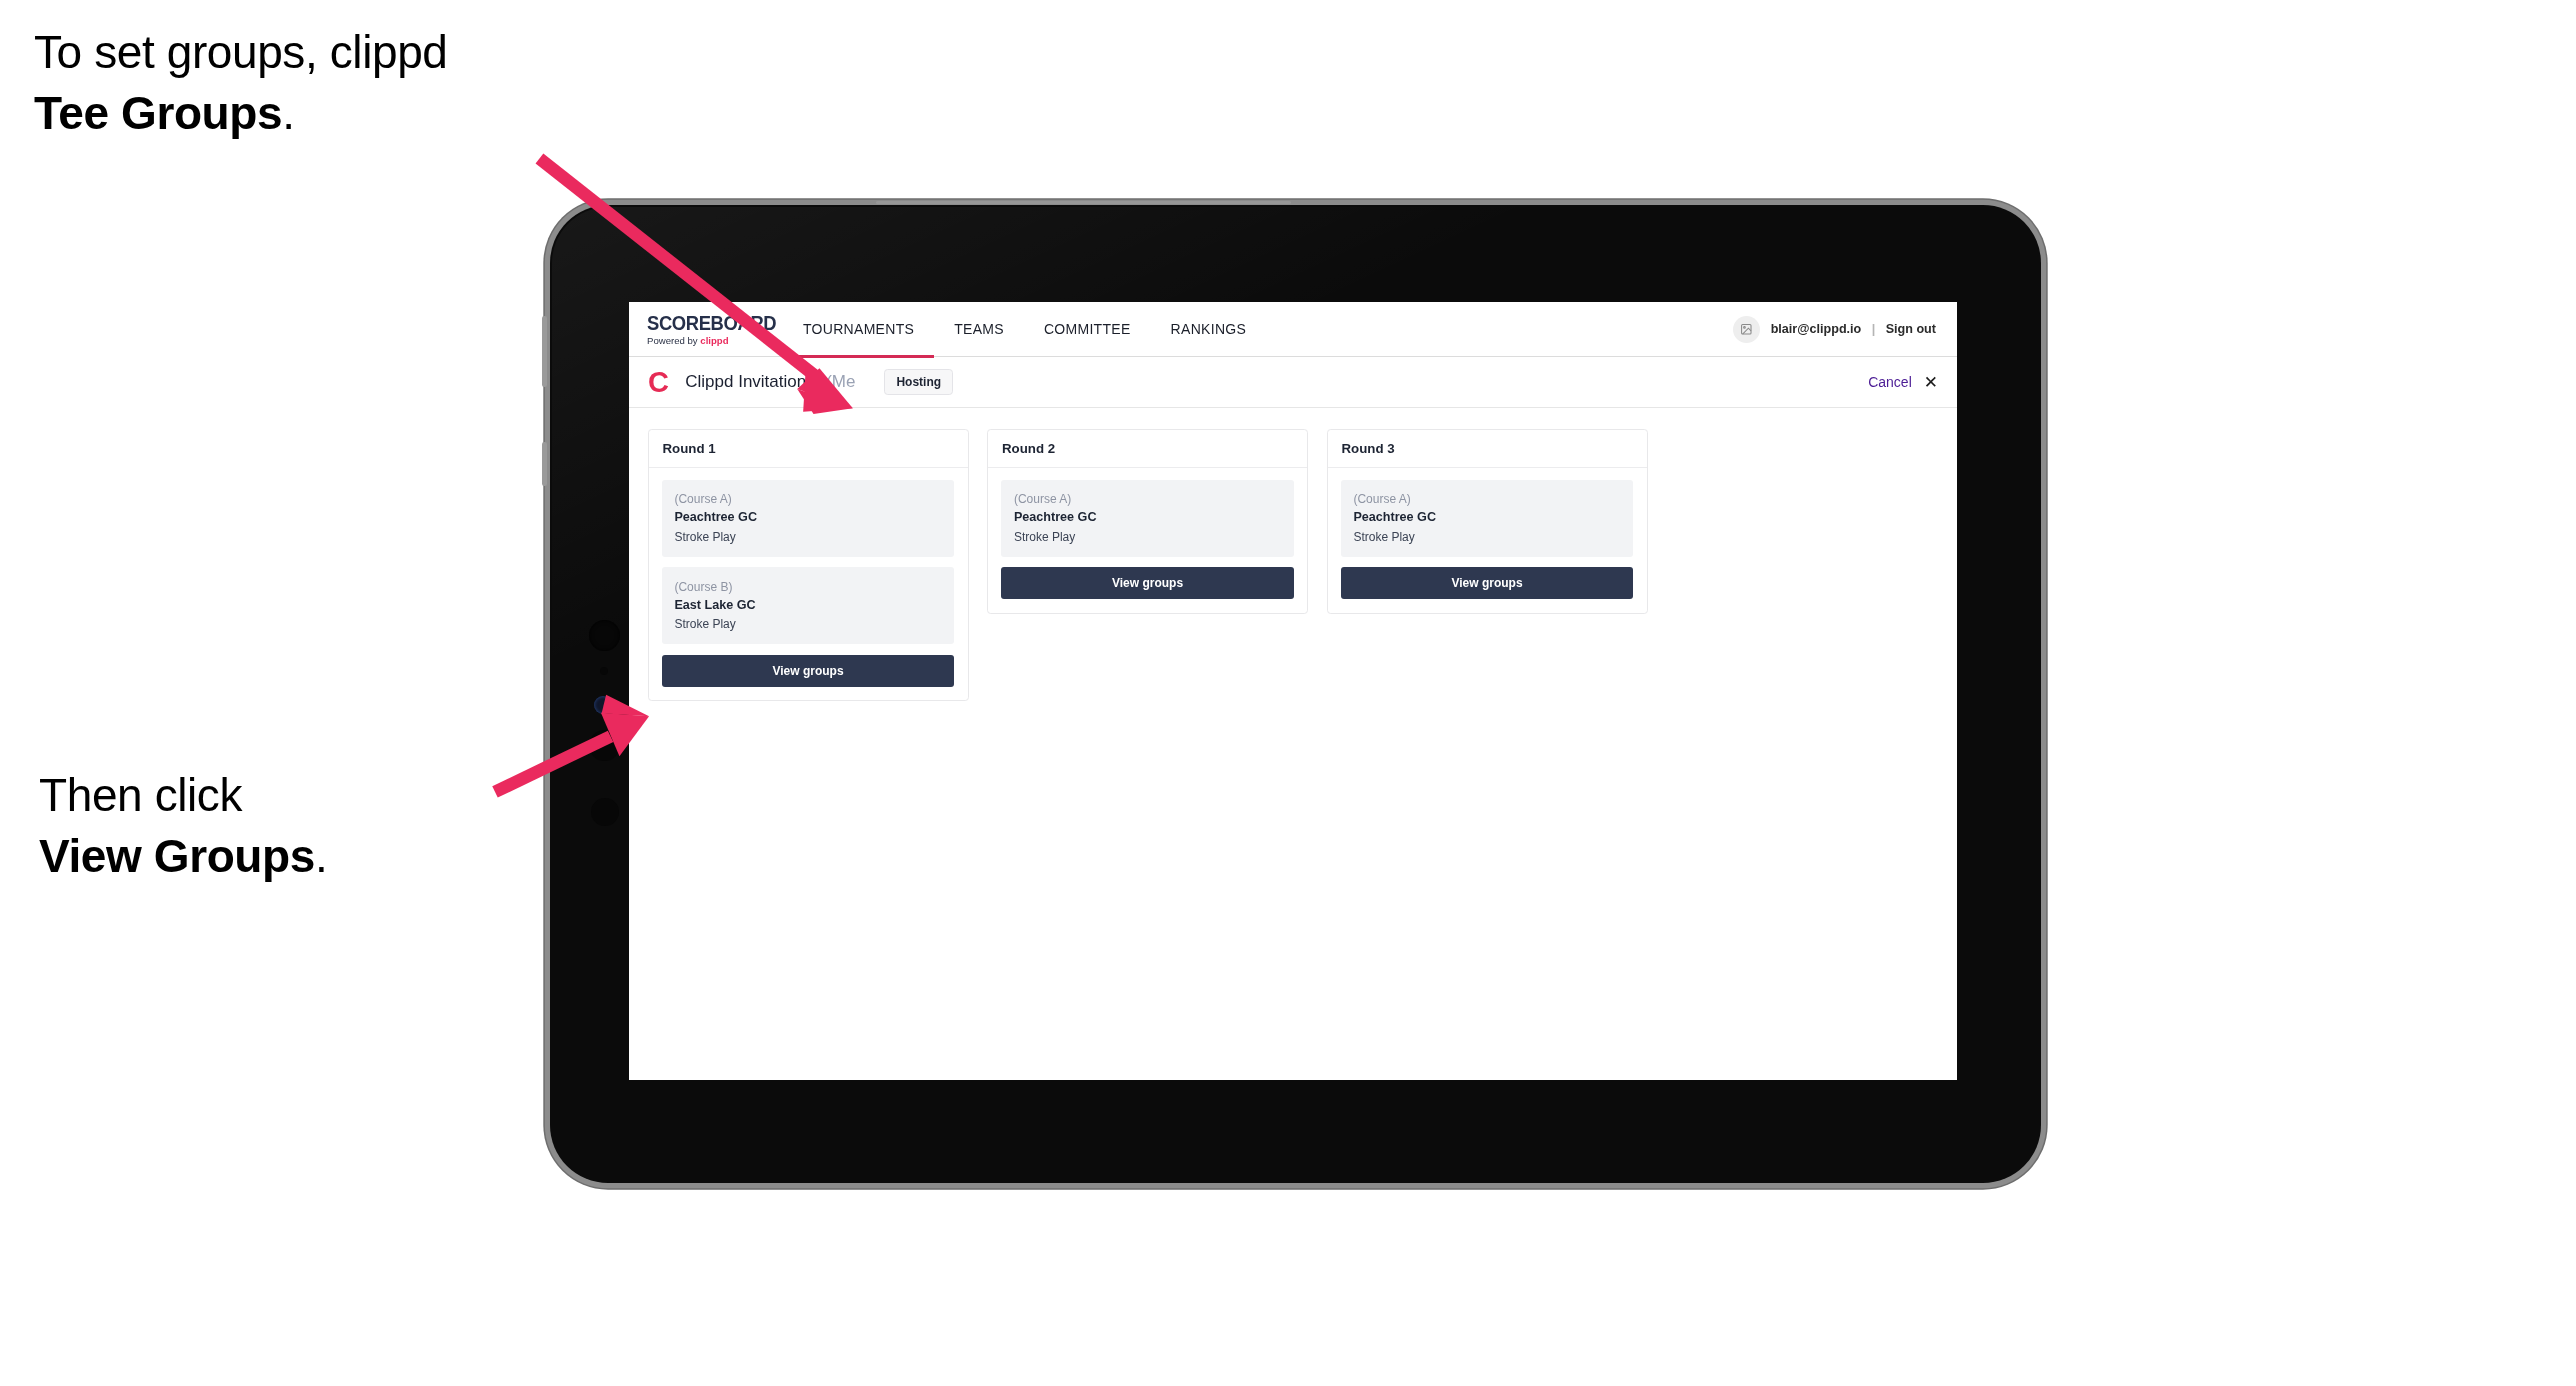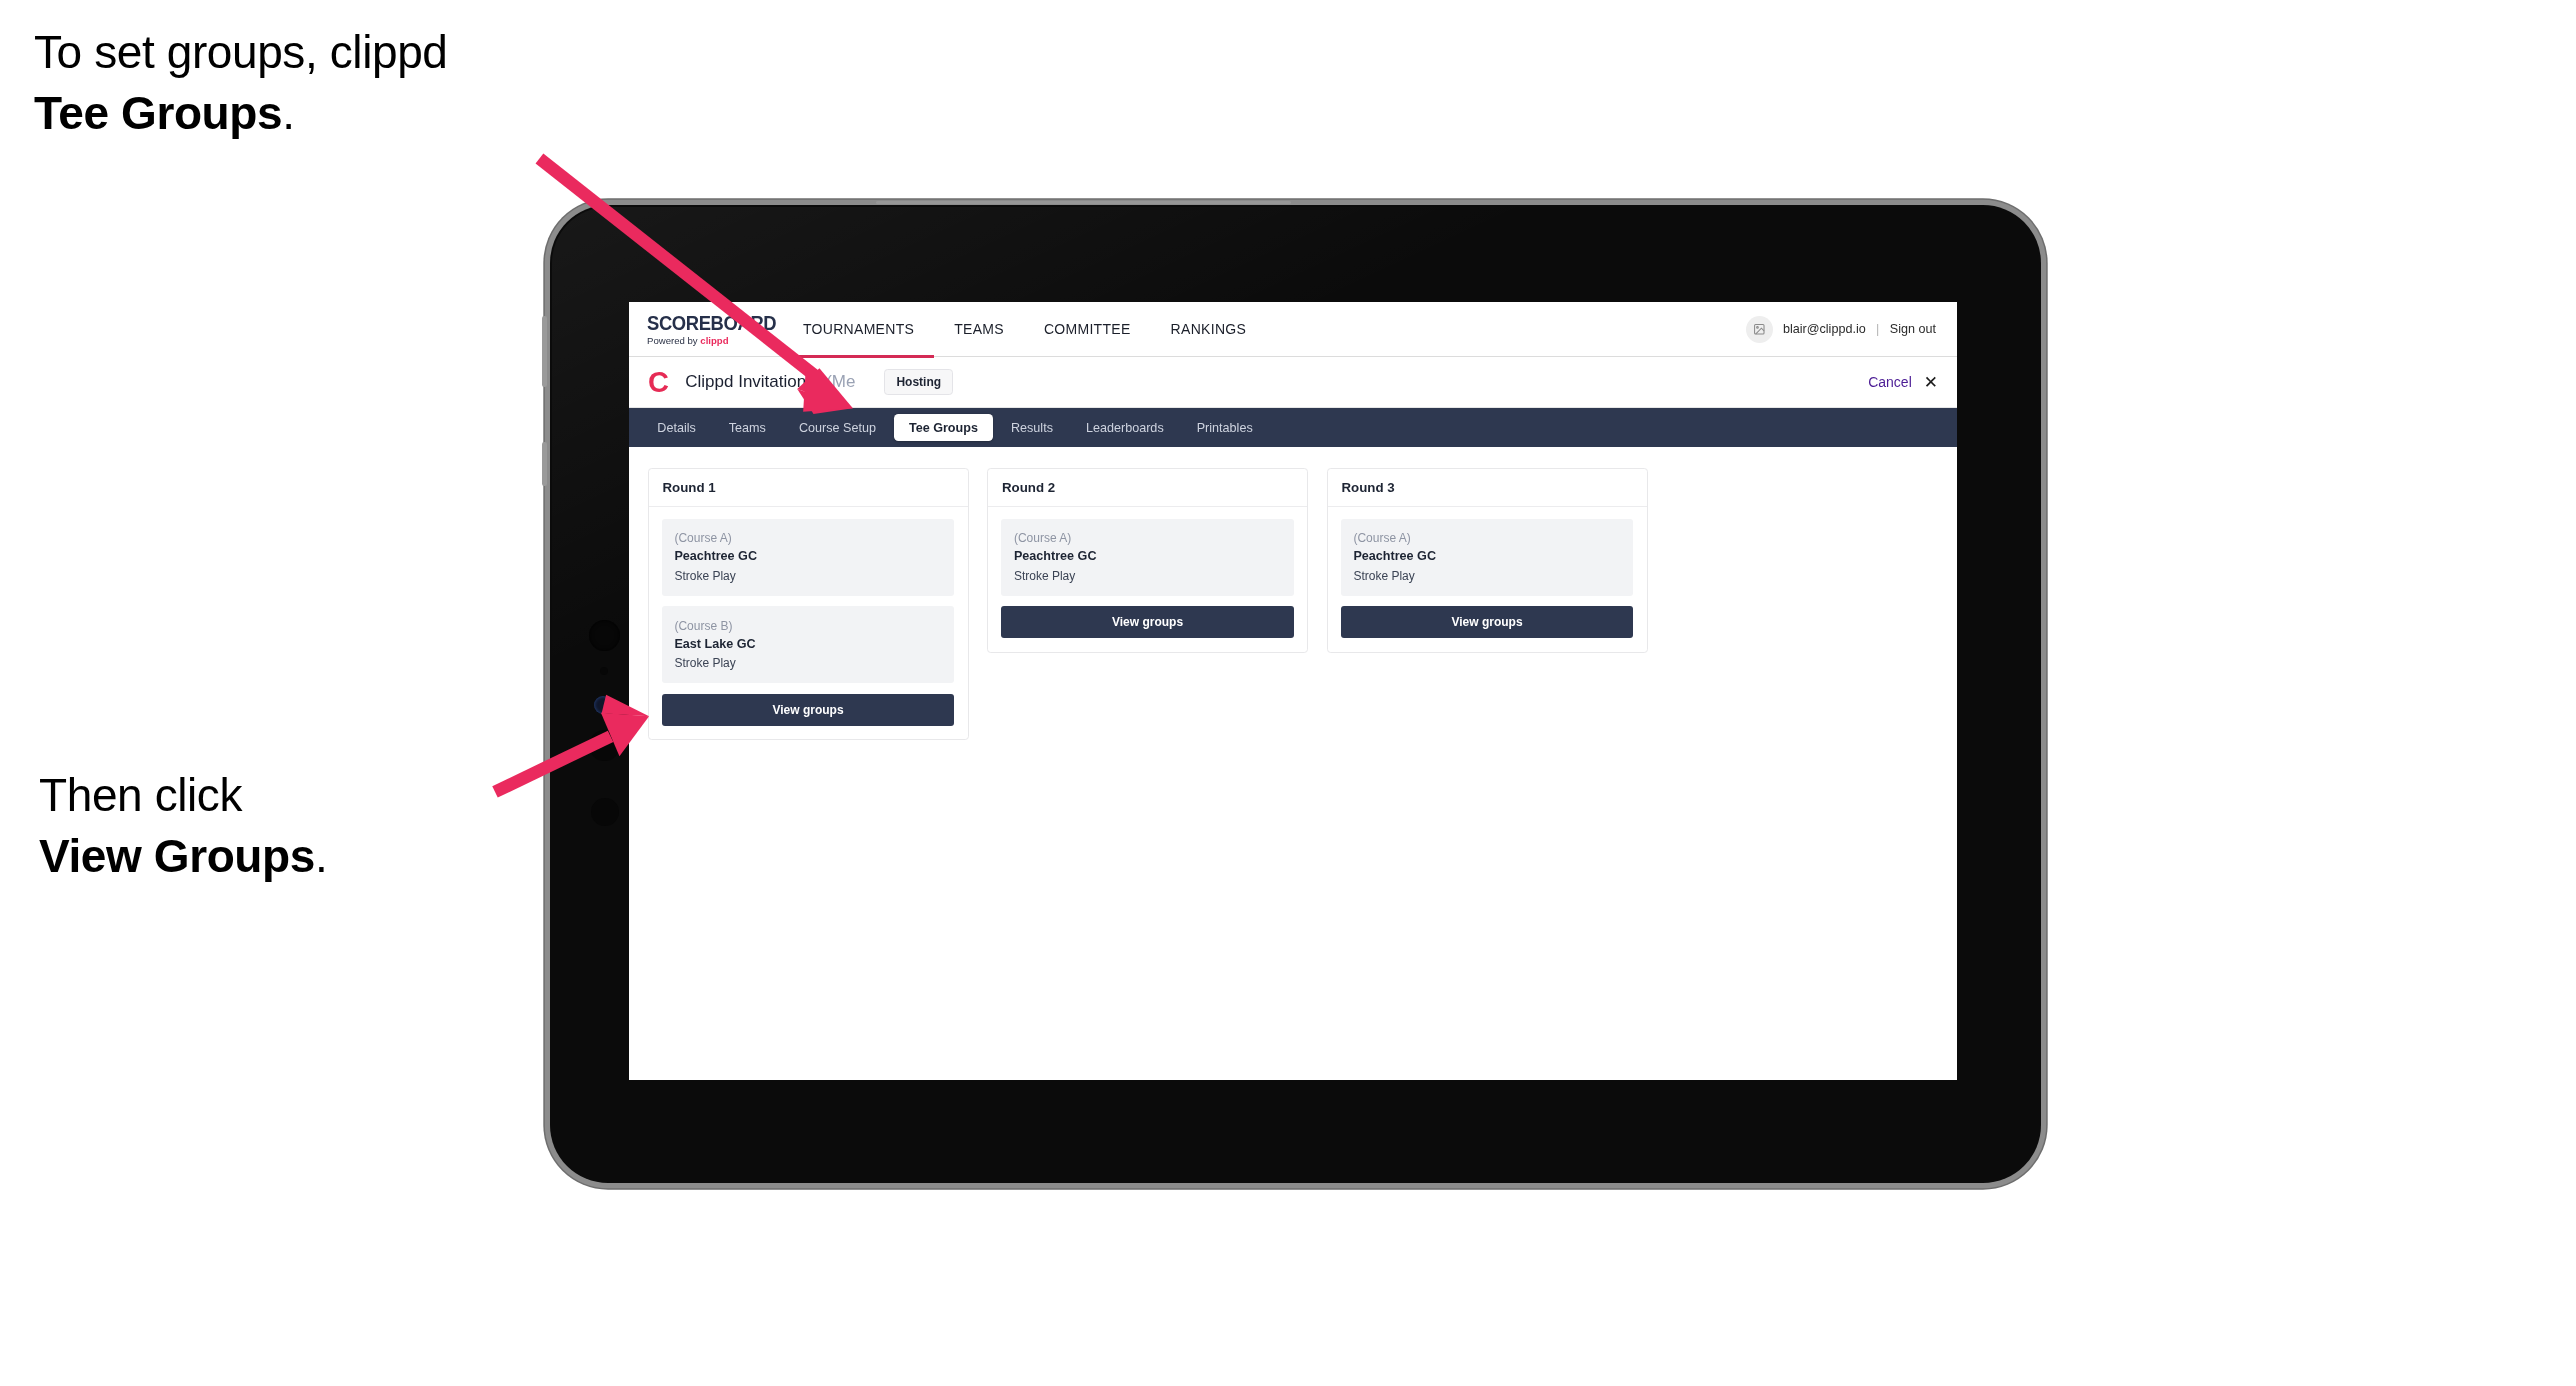--- a/index.html
+++ b/index.html
@@ -149,20 +149,21 @@
     height: 2.2px;
     background: #d42a55;
   }
 
   #topbar-right {
     margin-left: auto;
     display: flex;
     align-items: center;
     padding-right: 21px;
     gap: 10.4px;
+    font-weight: bold;
   }
   #avatar {
     width: 27px; height: 27px;
     border-radius: 50%;
     background: #eeeeee;
     display: flex; align-items: center; justify-content: center;
     color: #8a8a8a;
     font-size: 12.6px;
   }
   #user-email { font-size: 12.6px; color: #2b2b2b; }
@@ -339,29 +340,20 @@
       <span id="clippd-c">C</span>
       <span id="tournament-name">Clippd Invitational</span>
       <span id="tournament-meta">(Me</span>
       <span id="hosting-badge">Hosting</span>
       <div id="titlerow-right">
         <span id="cancel-label">Cancel</span>
         <span id="cancel-x">✕</span>
       </div>
     </div>
 
-    <div id="tabstrip">
-      <div class="tab">Details</div>
-      <div class="tab">Teams</div>
-      <div class="tab">Course Setup</div>
-      <div class="tab active">Tee Groups</div>
-      <div class="tab">Results</div>
-      <div class="tab">Leaderboards</div>
-      <div class="tab">Printables</div>
-    </div>
 
     <div id="rounds">
 
       <div class="round-card">
         <div class="round-head">Round 1</div>
         <div class="round-body">
           <div class="course-block">
             <div class="course-tag">(Course A)</div>
             <div class="course-name">Peachtree GC</div>
             <div class="course-format">Stroke Play</div>

